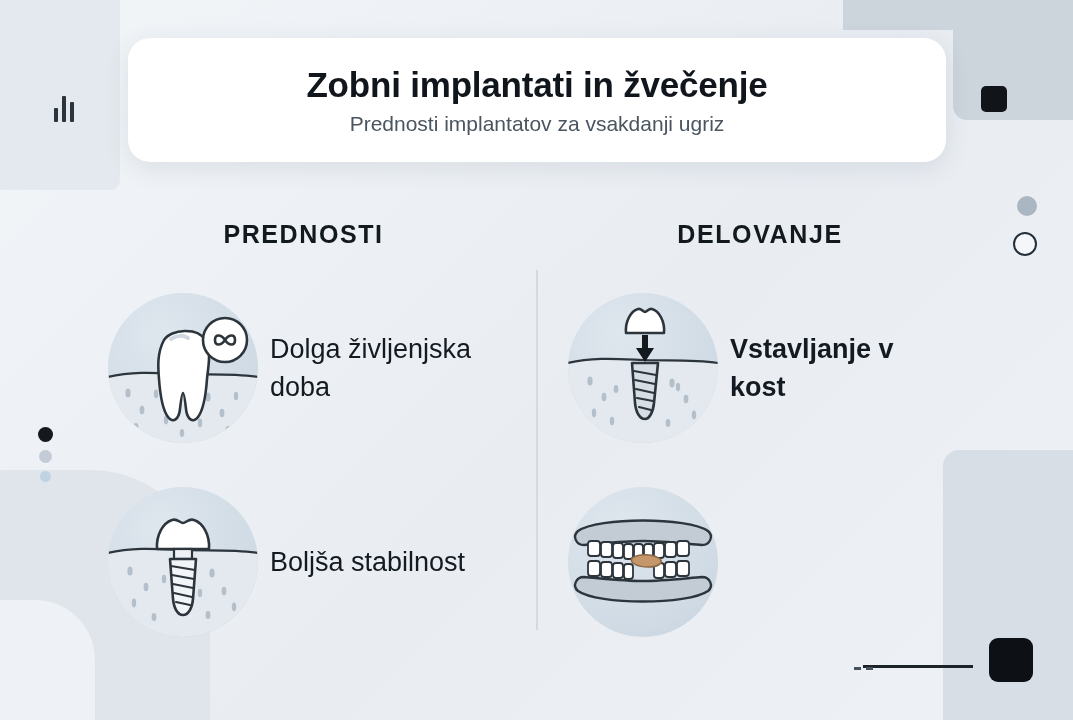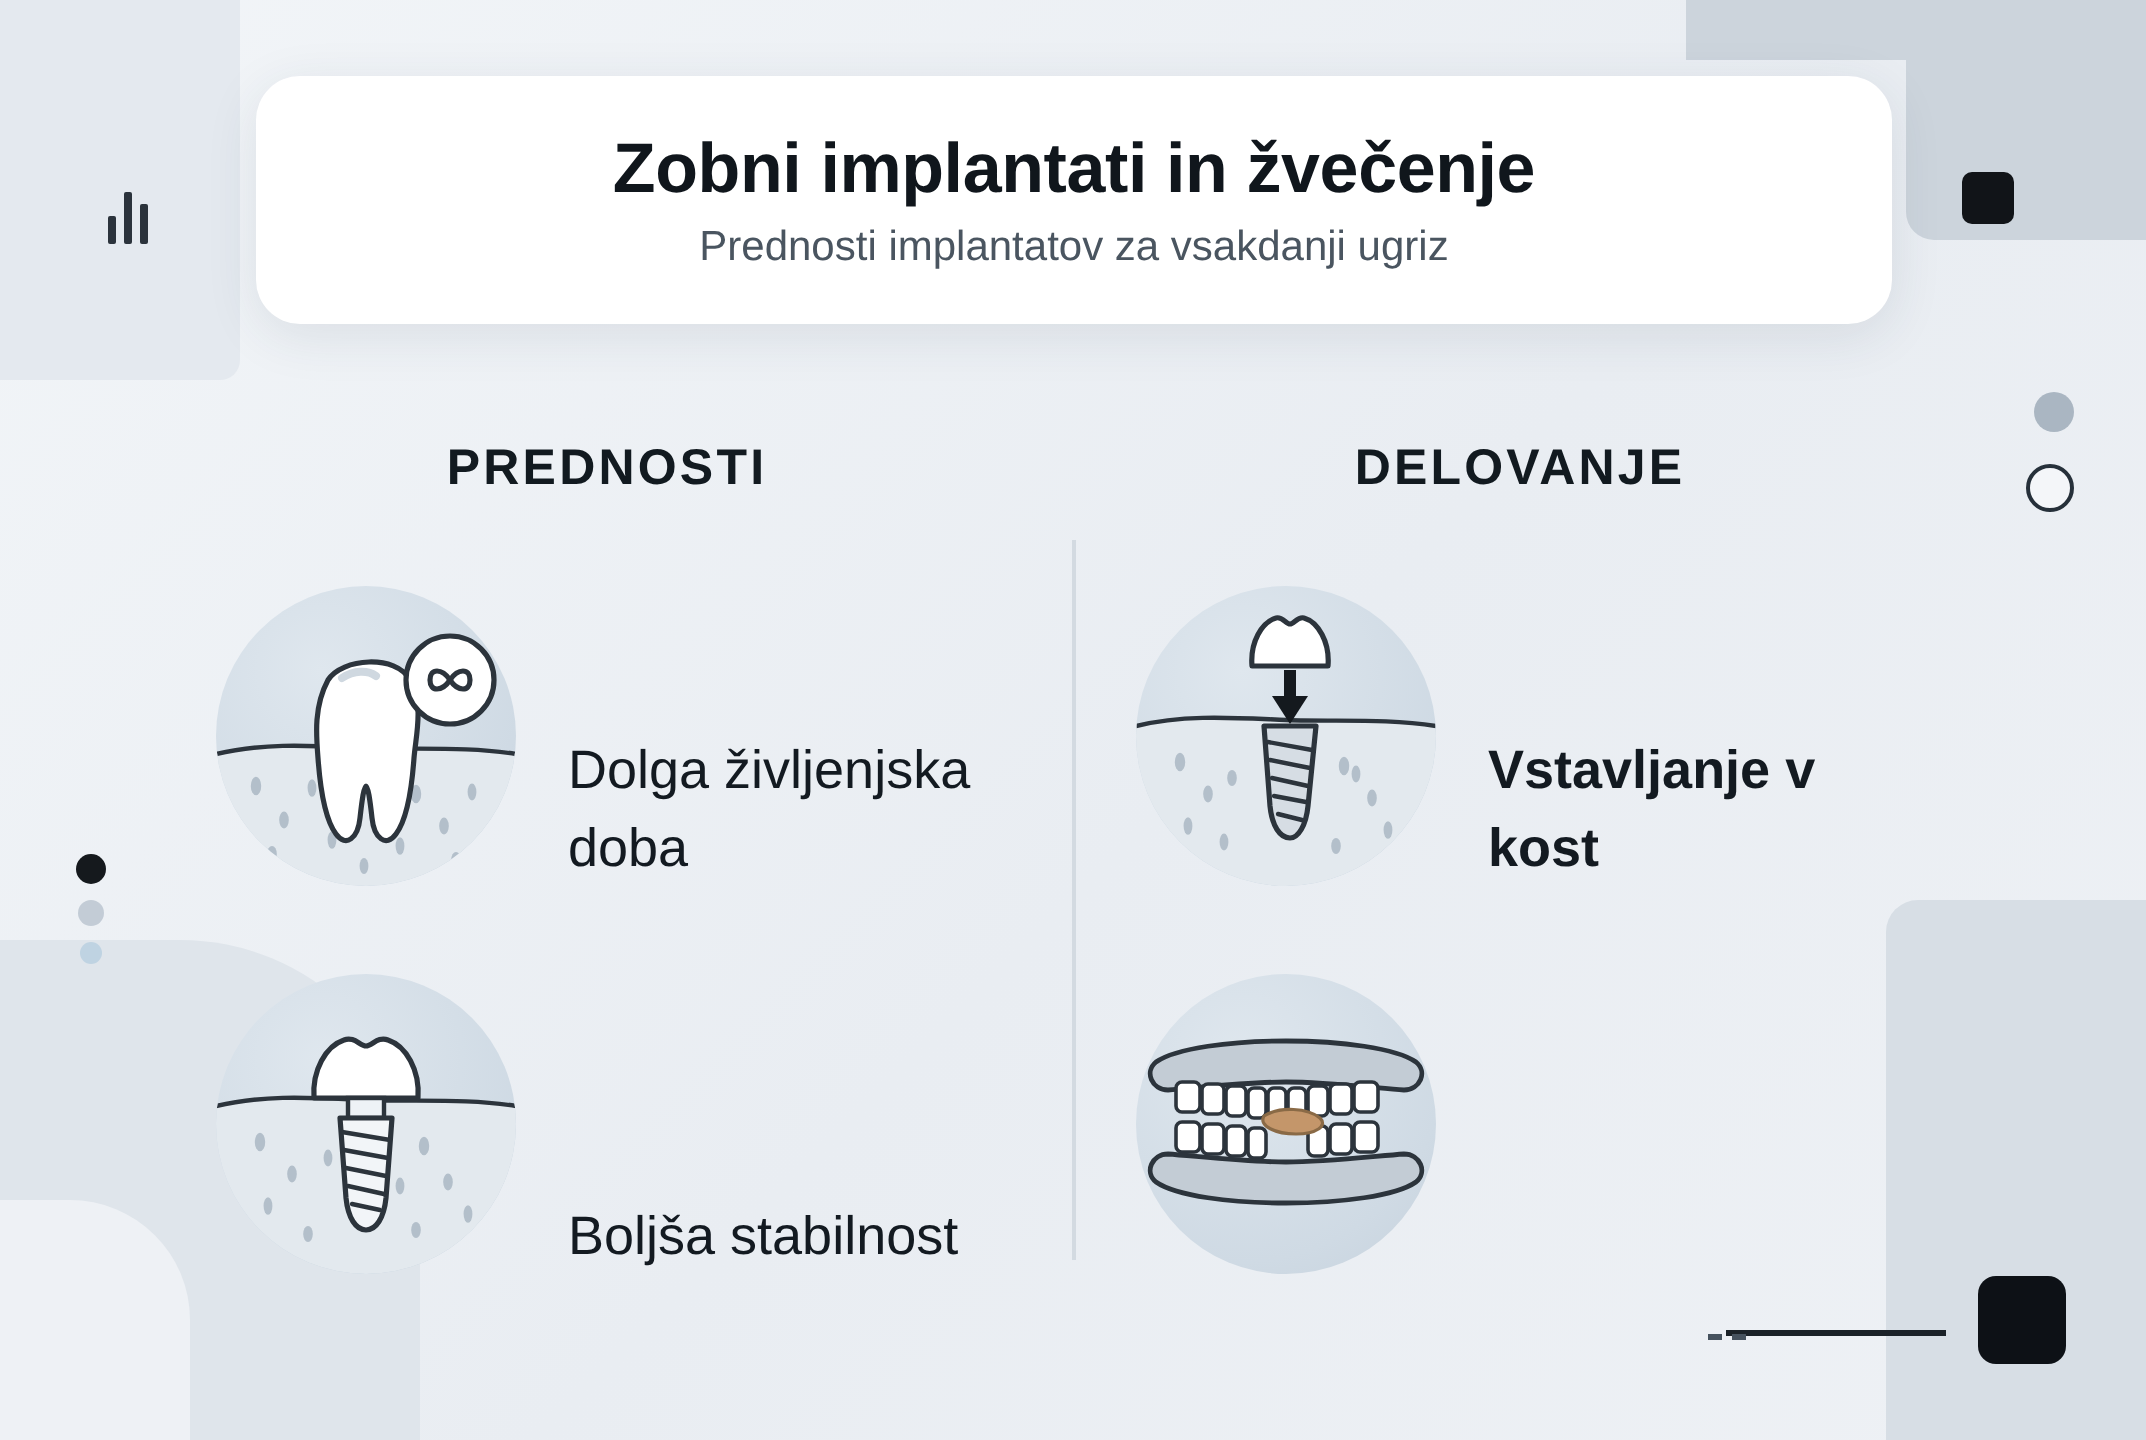--- a/index.html
+++ b/index.html
@@ -149,22 +149,22 @@
 
   .divider {
     position: absolute;
     left: 536px; top: 270px;
     width: 2px; height: 360px;
     background: #d3dae1;
   }
 
   .item {
     display: flex;
-    align-items: flex-end;
-    gap: 26px;
+    align-items: center;
+    gap: 12px;
     margin-bottom: 44px;
   }
   .icon-circle {
     width: 150px; height: 150px;
     border-radius: 50%;
     background: radial-gradient(circle at 35% 28%, #dfe7ee 0%, #cfdae4 70%, #c6d2dd 100%);
     flex: 0 0 150px;
     position: relative;
     overflow: hidden;
   }

